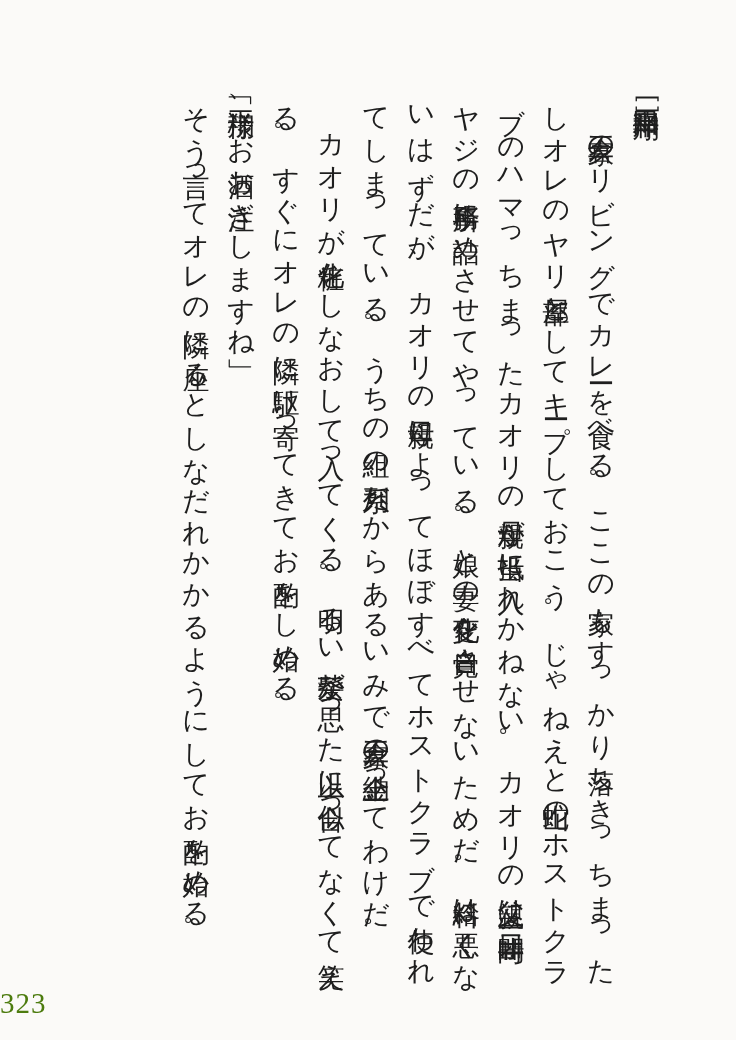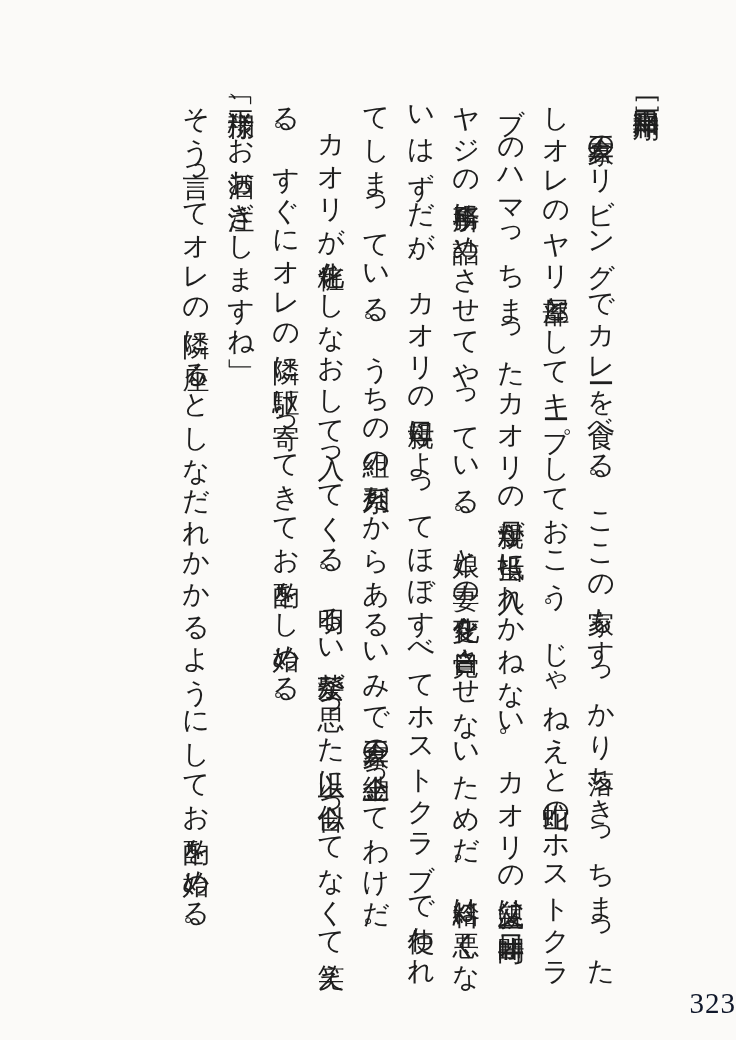--- a/index.html
+++ b/index.html
@@ -36,24 +36,24 @@
     padding: 0;
   }
   .text-block p.indent {
     text-indent: 1em;
   }
   .page-number {
     position: absolute;
     left: 0;
     bottom: 20px;
     width: 100%;
-    text-align: right;
+    text-align: left;
     font-size: 29px;
     letter-spacing: 1px;
-    color: #0f172a;
+    color: #4d7c0f;
   }
 </style>
 </head>
 <body>
 
 <div class="page">
 
   <div class="text-block">
     <p class="title">［岸和田翔平］</p>
     <p class="indent">三倉家のリビングでカレーを食べる。ここの家もすっかり落ちきっちまったしオレのヤリ部屋としてキープしておこう。じゃねえと蛇山のホストクラブのハマっちまったカオリの母親が抵当に入れかねない。カオリの父親は一日一二時間オヤジの事務所に詰めさせてやっている。娘と妻の変化を自覚させないためだ。給料は悪くないはずだが、カオリの母親によってほぼすべてホストクラブで使われてしまっている。うちの組の系列だからあるいみで三倉家の上納金ってわけだ。</p>

